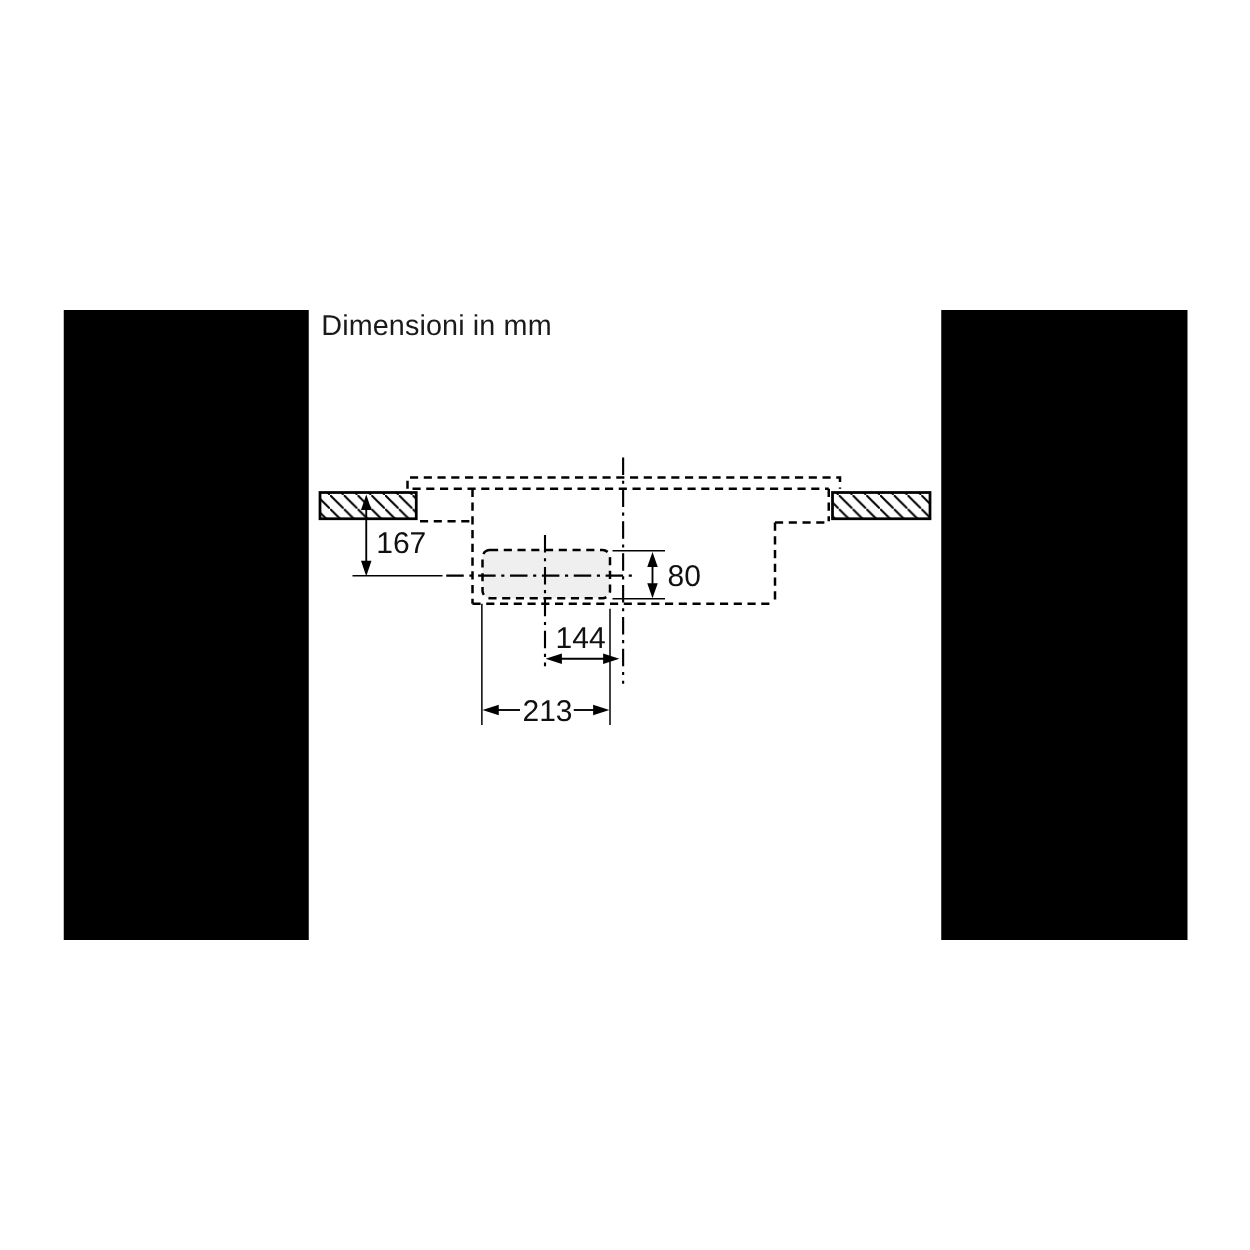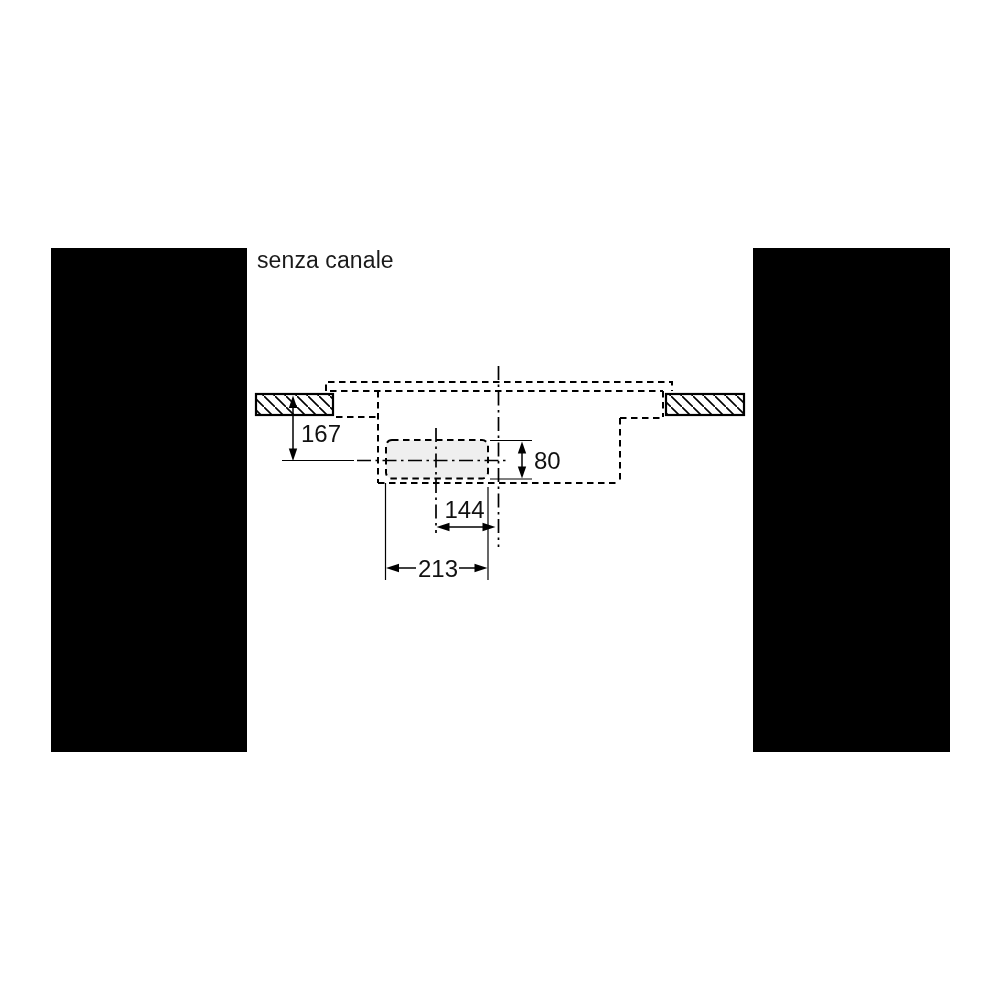--- a/index.html
+++ b/index.html
@@ -53,21 +53,21 @@
 </style>
 </head>
 <body>
 
 <div class="stage">
 
   <div class="letterbox left"></div>
   <div class="letterbox right"></div>
 
   <div class="caption">
-    <div>senza canale</div>
+    <div>Dimensioni in mm</div>
   </div>
 
   <svg class="drawing" width="1000" height="1000" viewBox="0 0 1000 1000" xmlns="http://www.w3.org/2000/svg">
 
     <defs>
       <pattern id="hatch" patternUnits="userSpaceOnUse" width="11" height="11">
         <path d="M-2,-2 L13,13" stroke="#000000" stroke-width="1.6"></path>
       </pattern>
     </defs>
 

